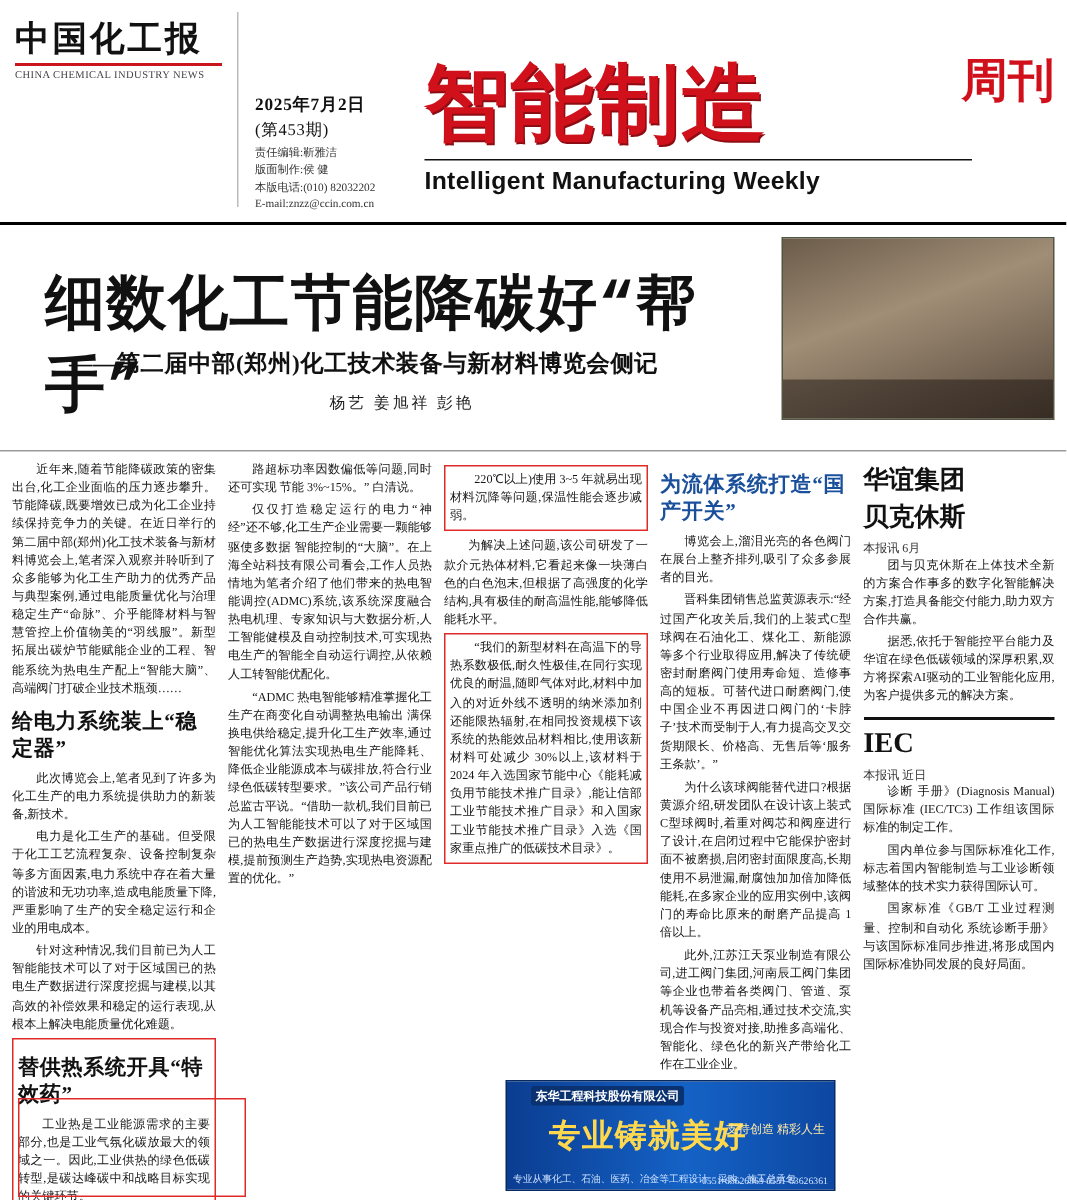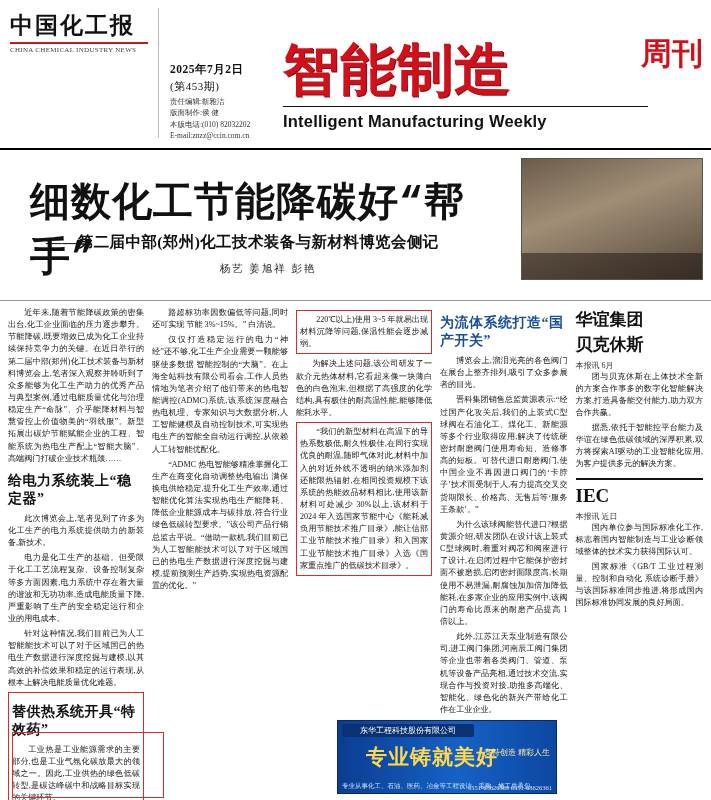--- a/index.html
+++ b/index.html
@@ -95,21 +95,21 @@
   .rail .src{font-size:8px;color:#333;}
   .rail-rule{height:2px;background:#111;margin:7px 0 5px 0;}
   .iec{font-size:19px;font-weight:bold;color:#111;margin:4px 0;}
 
   
   .ad{
     position:absolute;left:337px;bottom:6px;width:218px;height:72px;
     background:linear-gradient(90deg,#0b3d91 0%,#1462c6 55%,#0d47a1 100%);
     color:#fff;overflow:hidden;border:1px solid #062a63;
   }
-  .ad .adco{position:absolute;left:4px;top:3px;font-size:8px;background:#0a3270;padding:1px 18px;border-radius:2px;}
+  .ad .adco{position:absolute;left:16px;top:3px;font-size:8px;background:#0a3270;padding:1px 3px;border-radius:2px;font-weight:bold;}
   .ad .adslogan{position:absolute;left:28px;top:22px;font-size:21px;font-weight:bold;color:#ffd84d;letter-spacing:1px;}
   .ad .adsub{position:absolute;right:6px;top:26px;font-size:8px;color:#ffe9a8;}
   .ad .adfoot{position:absolute;left:4px;bottom:2px;font-size:6.5px;color:#cfe3ff;}
   .ad .adfoot2{position:absolute;right:4px;bottom:2px;font-size:6.5px;color:#cfe3ff;}
 
   .bottom-box{
     position:absolute;left:12px;bottom:2px;width:150px;height:64px;border:1.5px solid #e02a2a;
   }
 </style>
 </head>
@@ -192,20 +192,21 @@
 
       <div class="rail">
         <div class="big">华谊集团</div>
         <div class="big">贝克休斯</div>
         <div class="src">本报讯 6月</div>
         <p class="t">团与贝克休斯在上体技术全新的方案合作事多的数字化智能解决方案,打造具备能交付能力,助力双方合作共赢。</p>
         <p class="t">据悉,依托于智能控平台能力及华谊在绿色低碳领域的深厚积累,双方将探索AI驱动的工业智能化应用,为客户提供多元的解决方案。</p>
         <div class="rail-rule"></div>
         <div class="iec">IEC</div>
         <div class="src">本报讯 近日</div>
+        <p class="t">诊断 手册》(Diagnosis Manual)国际标准 (IEC/TC3) 工作组该国际标准的制定工作。</p>
         <p class="t">国内单位参与国际标准化工作,标志着国内智能制造与工业诊断领域整体的技术实力获得国际认可。</p>
         <p class="t">国家标准《GB/T 工业过程测量、控制和自动化 系统诊断手册》与该国际标准同步推进,将形成国内国际标准协同发展的良好局面。</p>
       </div>
 
     </div>
   </div>
 
   <div class="ad">
     <div class="adco">东华工程科技股份有限公司</div>
     <div class="adslogan">专业铸就美好</div>

